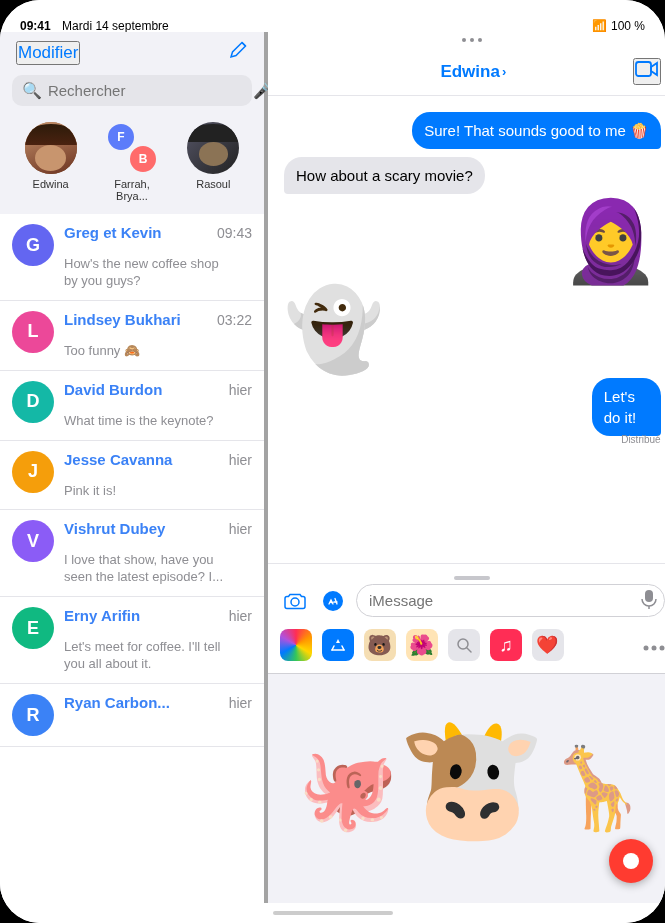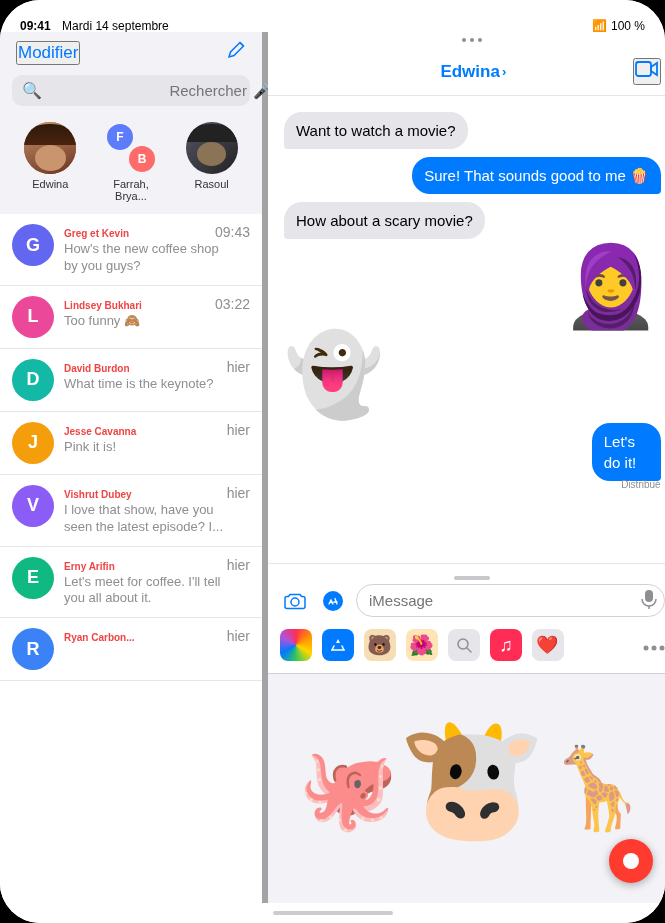--- a/index.html
+++ b/index.html
@@ -41,21 +41,21 @@
       flex: 1;
       overflow: hidden;
     }
     
     .sidebar {
       width: 268px;
       background: #f2f2f7;
       display: flex;
       flex-direction: column;
       flex-shrink: 0;
-      border-right: 6px solid #a3a3a3;
+      border-right: 4px solid #a3a3a3;
     }
     .sidebar-header {
       padding: 8px 16px 6px;
       display: flex;
       justify-content: space-between;
       align-items: center;
       background: #f2f2f7;
     }
     .sidebar-title { font-size: 22px; font-weight: 700; color: #000; }
     .modifier-btn { font-size: 17px; color: #007aff; font-weight: 400; cursor: pointer; }
@@ -65,21 +65,21 @@
       margin: 4px 12px 8px;
       background: #e5e5ea;
       border-radius: 10px;
       display: flex;
       align-items: center;
       padding: 6px 10px;
       gap: 6px;
     }
     .search-bar input {
       border: none; background: transparent; font-size: 15px; color: #8e8e93;
-      outline: none; flex: 1; text-align: right;
+      outline: none; flex: 1;
     }
     
     .pinned-contacts {
       display: flex;
       justify-content: space-around;
       padding: 8px 12px 12px;
       background: #f2f2f7;
     }
     .pinned-contact {
       display: flex;
@@ -114,23 +114,23 @@
       cursor: pointer;
       gap: 10px;
     }
     .conv-avatar {
       width: 42px; height: 42px; border-radius: 50%; flex-shrink: 0;
       display: flex; align-items: center; justify-content: center;
       font-size: 16px; font-weight: 600; color: #fff; overflow: hidden;
     }
     .conv-content { flex: 1; min-width: 0; }
     .conv-top { display: flex; justify-content: space-between; align-items: baseline; }
-    .conv-name { font-size: 10px; font-weight: 600; color: #ef4444; }
+    .conv-name { font-size: 15px; font-weight: 600; color: #3b82f6; }
     .conv-time { font-size: 14px; color: #8e8e93; flex-shrink: 0; }
-    .conv-preview { font-size: 13px; color: #8e8e93; white-space: nowrap; overflow: hidden; text-overflow: ellipsis; margin-top: 1px; line-height: 1.3; max-width: 160px; }
+    .conv-preview { font-size: 13px; color: #8e8e93; white-space: nowrap; overflow: hidden; text-overflow: ellipsis; margin-top: 15px; line-height: 1.3; max-width: 160px; }
     .conv-preview-2line { white-space: normal; overflow: hidden; display: -webkit-box; -webkit-line-clamp: 2; -webkit-box-orient: vertical; }
     
     .chat-pane {
       flex: 1;
       display: flex;
       flex-direction: column;
       background: #fff;
       position: relative;
     }
     .chat-header {
@@ -469,23 +469,20 @@
         <button class="video-btn">
           <svg width="24" height="18" viewBox="0 0 24 18" fill="none">
             <rect x="1" y="2" width="15" height="14" rx="2.5" stroke="#007aff" stroke-width="1.8" fill="none"></rect>
             <path d="M16 7l6-4v12l-6-4V7z" stroke="#007aff" stroke-width="1.8" fill="none"></path>
           </svg>
         </button>
       </div>
 
       <div class="messages-area">
 
-        <div class="msg-bubble msg-received">
-          <span>Want to watch a movie?</span>
-        </div>
 
         <div class="msg-bubble msg-sent">
           <span>Sure! That sounds good to me 🍿</span>
         </div>
 
         <div class="msg-bubble msg-received">
           <span>How about a scary movie?</span>
         </div>
 
         <div style="align-self:flex-end; font-size:80px; line-height:1; text-align:right;">

